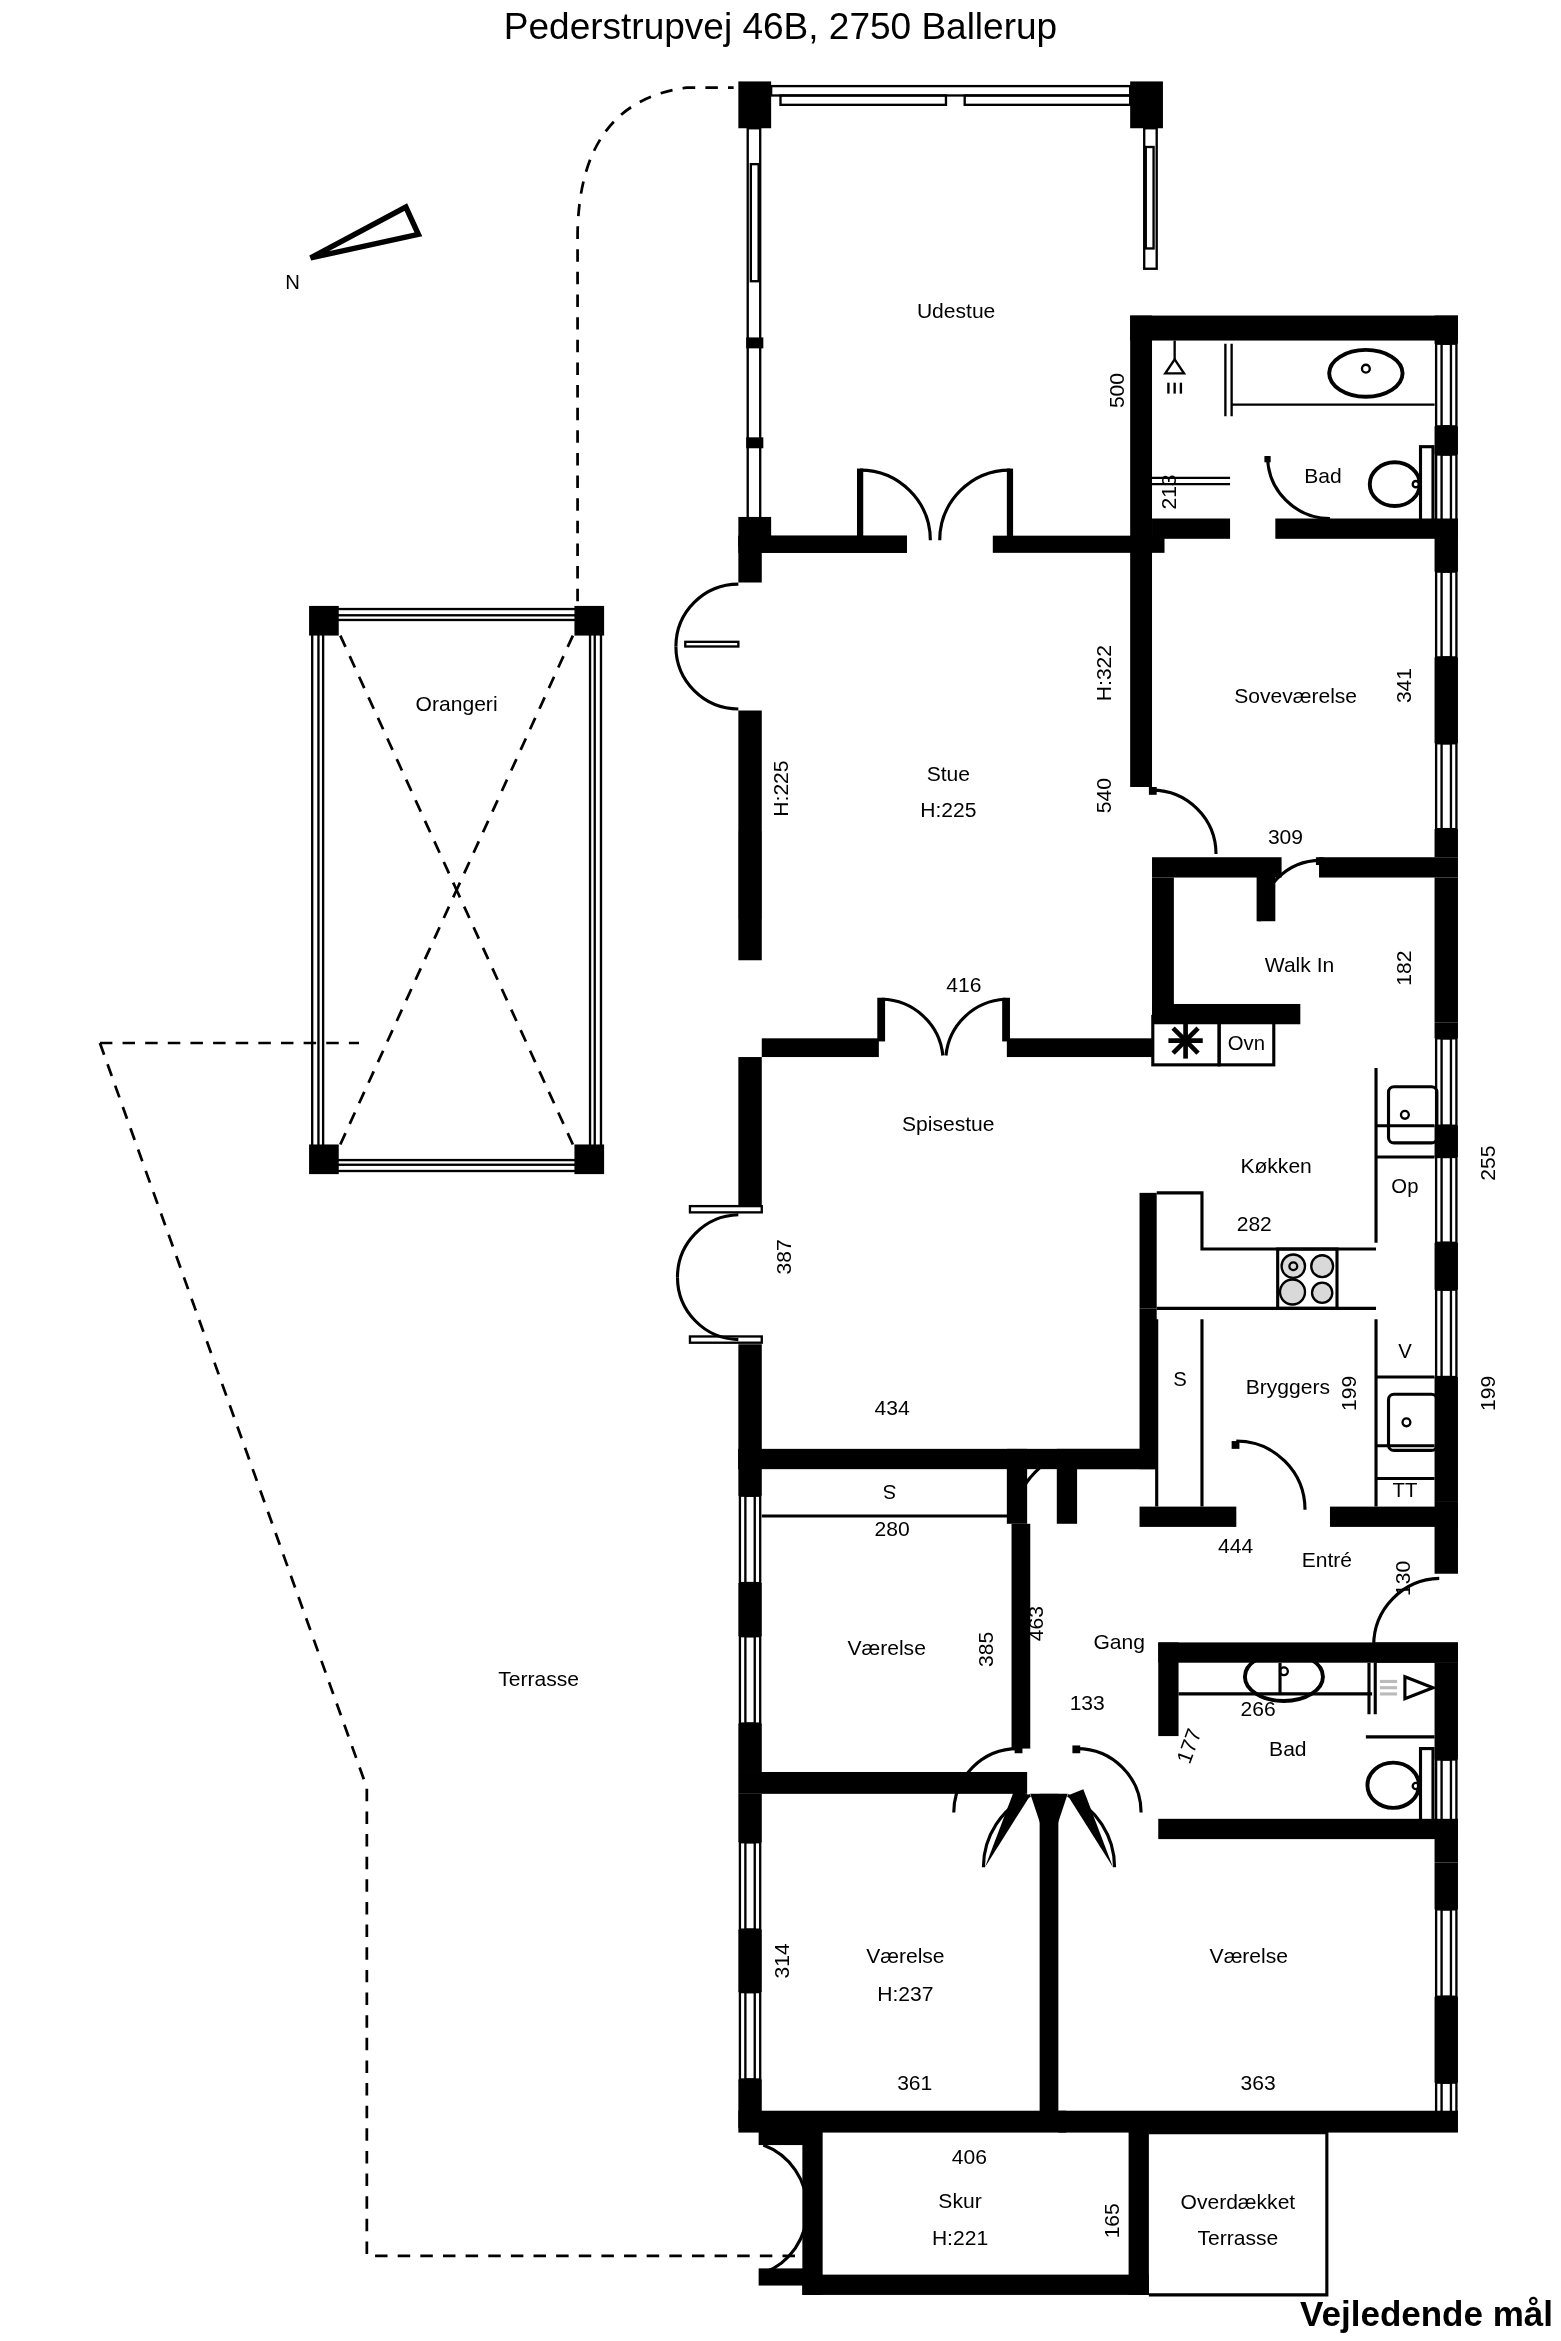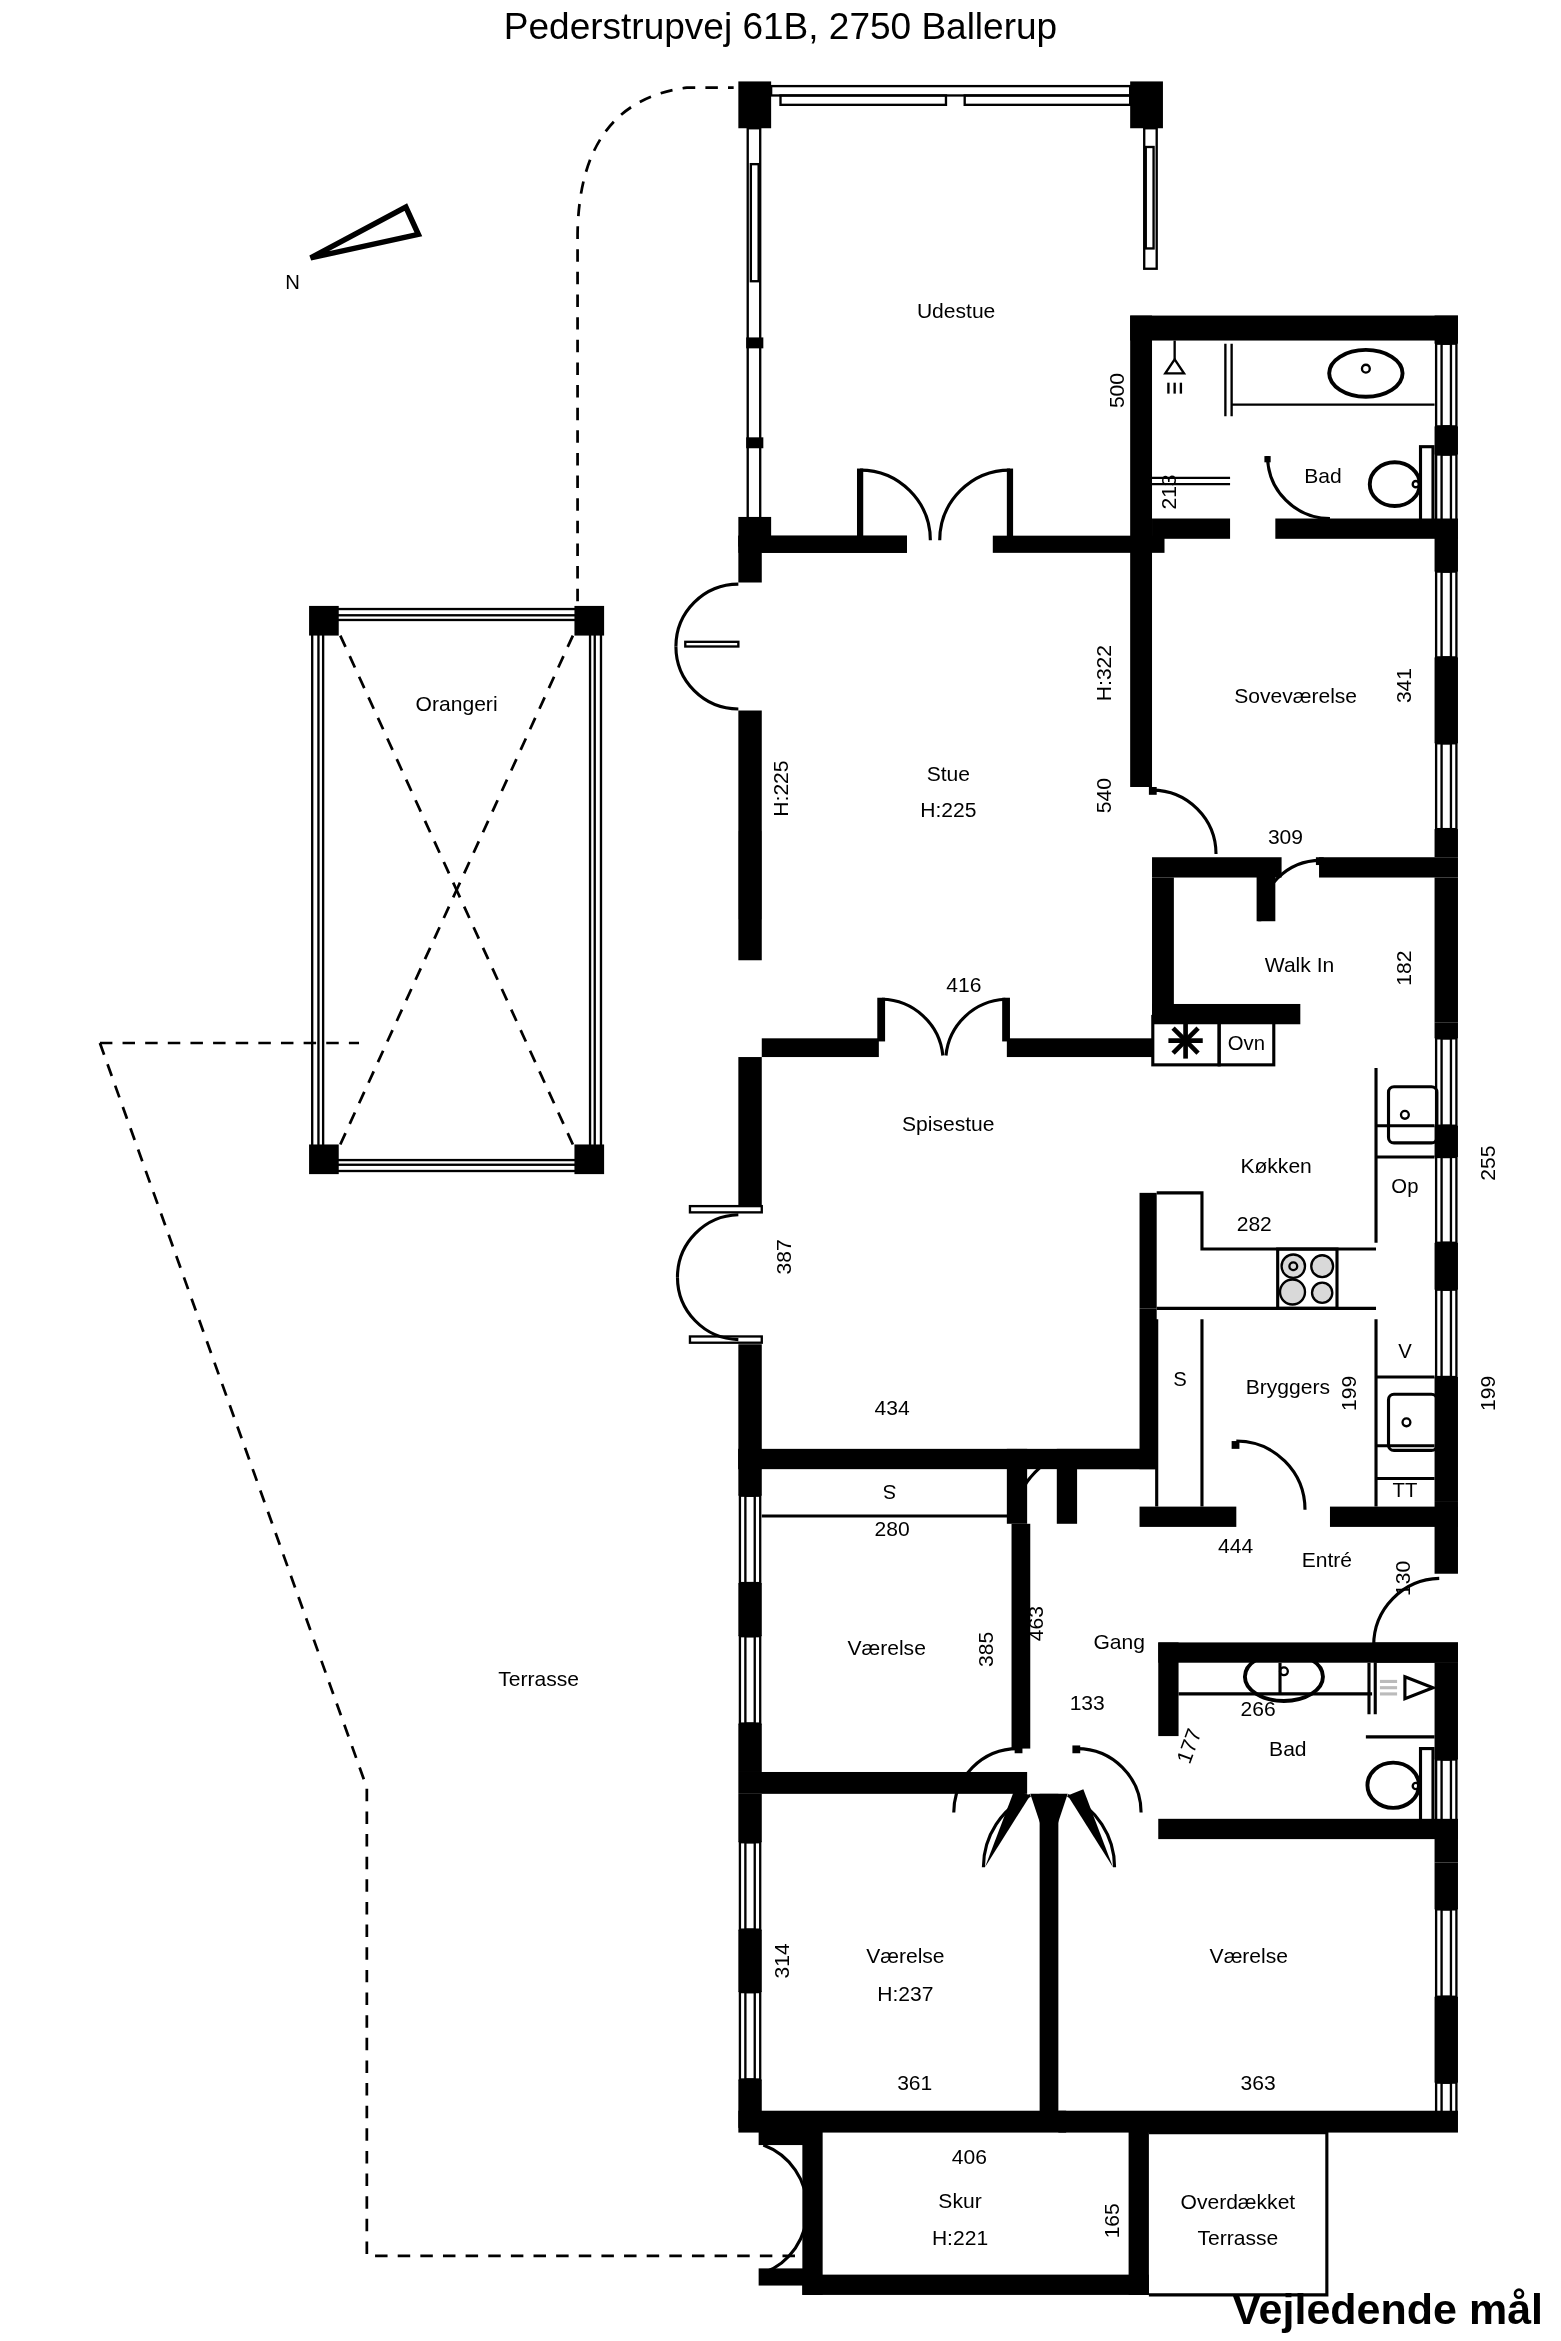--- a/index.html
+++ b/index.html
@@ -27,44 +27,44 @@
     left: 0;
     top: 6.2px;
     width: 1561px;
     text-align: center;
     font-size: 37px;
     letter-spacing: 0px;
     white-space: nowrap;
   }
   .footer {
     position: absolute;
-    right: 18px;
+    right: 8px;
     bottom: 7.8px;
-    font-size: 43px;
+    font-size: 35px;
     font-weight: bold;
   }
   svg#canvas {
     position: absolute;
     left: 0; top: 0;
   }
   .lbl {
     font-family: "Liberation Sans", sans-serif;
     fill: #000;
   }
   .room-label { font-size: 27px; text-anchor: middle; }
   .dim        { font-size: 27px; text-anchor: middle; }
   .small-lbl  { font-size: 26px; text-anchor: middle; }
   .compass-n  { font-size: 26px; text-anchor: middle; }
 </style>
 </head>
 <body>
 
 <div id="plan-root">
 
-  <div class="title">Pederstrupvej 61B, 2750 Ballerup</div>
+  <div class="title">Pederstrupvej 46B, 2750 Ballerup</div>
 
   <svg id="canvas" width="1561" height="2342" viewBox="0 0 2000 3000">
 
     <defs>
       <style>
         .w   { fill:#000; }          /* solid wall */
         .thin{ fill:none; stroke:#000; stroke-width:3; }
         .thin2{ fill:none; stroke:#000; stroke-width:4; }
         .dash{ fill:none; stroke:#000; stroke-width:4; stroke-dasharray:18 14; }
         .dash2{ fill:none; stroke:#000; stroke-width:3.5; stroke-dasharray:16 13; }

